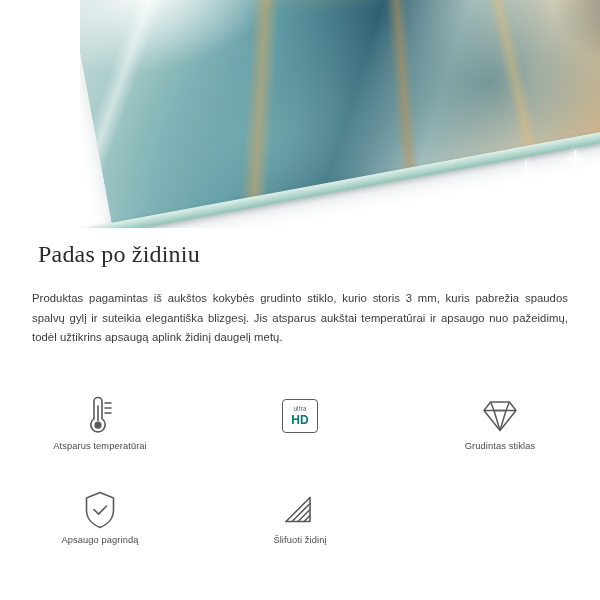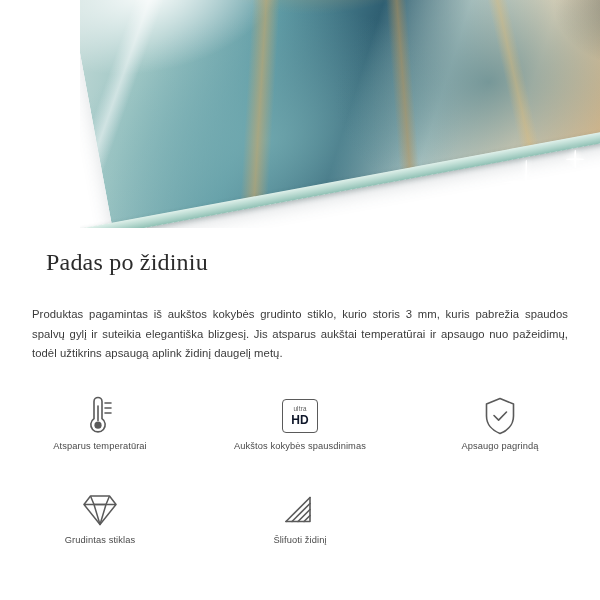--- a/index.html
+++ b/index.html
@@ -112,21 +112,21 @@
   #sp3 .v { height: 18px; }
 
   
   .content {
     position: absolute;
     left: 0;
     top: 228px;
     width: 600px;
   }
   .headline {
-    margin: 12px;
+    margin: 4px;
     padding: 6px 43px 0 34px;
     font-family: "Liberation Serif", serif;
     font-size: 24px;
     font-weight: normal;
     line-height: 33px;
     color: #2b2b2b;
     letter-spacing: 0.2px;
   }
   .headline .line2 {
     display: block;
@@ -183,21 +183,21 @@
     line-height: 1;
   }
   .ultra-hd .u {
     font-size: 6.3px;
     color: #5a5a5a;
     letter-spacing: 0.2px;
   }
   .ultra-hd .hd {
     font-size: 12px;
     font-weight: bold;
-    color: #0f172a;
+    color: #0f766e;
     margin-top: 1px;
   }
 </style>
 </head>
 <body>
 
 <div class="page">
 
   <div class="hero">
     <div class="hero-panel"></div>
@@ -239,43 +239,42 @@
       <div class="caption">Atsparus temperatūrai</div>
     </div>
 
     <div class="feature">
       <div class="icon-wrap">
         <div class="ultra-hd">
           <div class="u">ultra</div>
           <div class="hd">HD</div>
         </div>
       </div>
-      <div class="caption">Aukštos kokybės spausdinimas</div>
-    </div>
-
-    <div class="feature">
-      <div class="icon-wrap">
-        <svg width="40" height="44" viewBox="0 0 40 44" fill="none" stroke="#5a5a5a" stroke-width="1.6" stroke-linecap="round" stroke-linejoin="round">
-          <path d="M20 4.5 6.5 10v12c0 8.4 5.8 14.6 13.5 17.5C27.7 36.6 33.5 30.4 33.5 22V10z"></path>
-          <path d="m14 21.5 4.6 4.6L26.5 18"></path>
-        </svg>
-      </div>
-      <div class="caption">Apsaugo pagrindą</div>
     </div>
 
     <div class="feature">
       <div class="icon-wrap">
         <svg width="44" height="40" viewBox="0 0 44 40" fill="none" stroke="#5a5a5a" stroke-width="1.5" stroke-linejoin="round">
           <path d="M6 14.5h32L22 34.5z"></path>
           <path d="M6 14.5 12.5 6h19L38 14.5"></path>
           <path d="M12.5 6 16 14.5 22 34.5 28 14.5 31.5 6"></path>
           <path d="M16 14.5h12"></path>
         </svg>
       </div>
       <div class="caption">Grudintas stiklas</div>
+    </div>
+
+    <div class="feature">
+      <div class="icon-wrap">
+        <svg width="40" height="44" viewBox="0 0 40 44" fill="none" stroke="#5a5a5a" stroke-width="1.6" stroke-linecap="round" stroke-linejoin="round">
+          <path d="M20 4.5 6.5 10v12c0 8.4 5.8 14.6 13.5 17.5C27.7 36.6 33.5 30.4 33.5 22V10z"></path>
+          <path d="m14 21.5 4.6 4.6L26.5 18"></path>
+        </svg>
+      </div>
+      <div class="caption">Apsaugo pagrindą</div>
     </div>
 
     <div class="feature">
       <div class="icon-wrap">
         <svg width="42" height="40" viewBox="0 0 42 40" fill="none" stroke="#5a5a5a" stroke-width="1.6" stroke-linecap="round" stroke-linejoin="round">
           <path d="M6 32 30 8h6v6L12 38z" stroke="none"></path>
           <path d="M7 31.5 31 7.5"></path>
           <path d="M7 31.5h24V7.5"></path>
           <path d="M13 31.5 31 13.5"></path>
           <path d="M19 31.5 31 19.5"></path>

